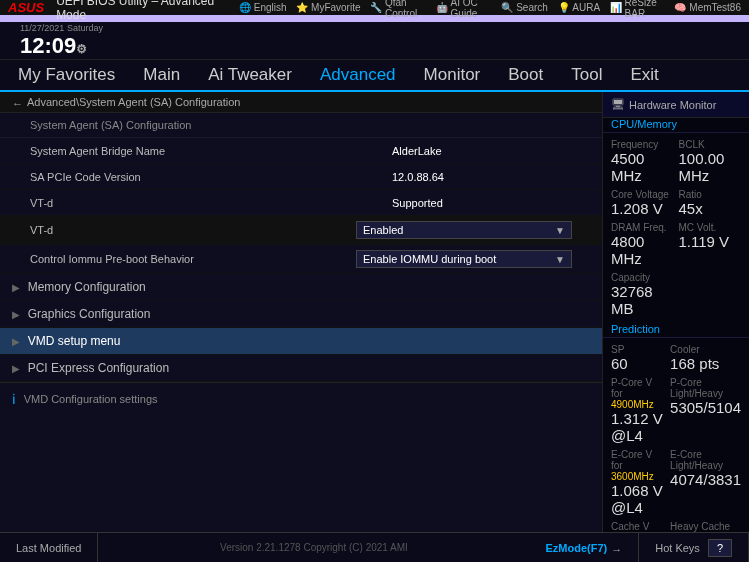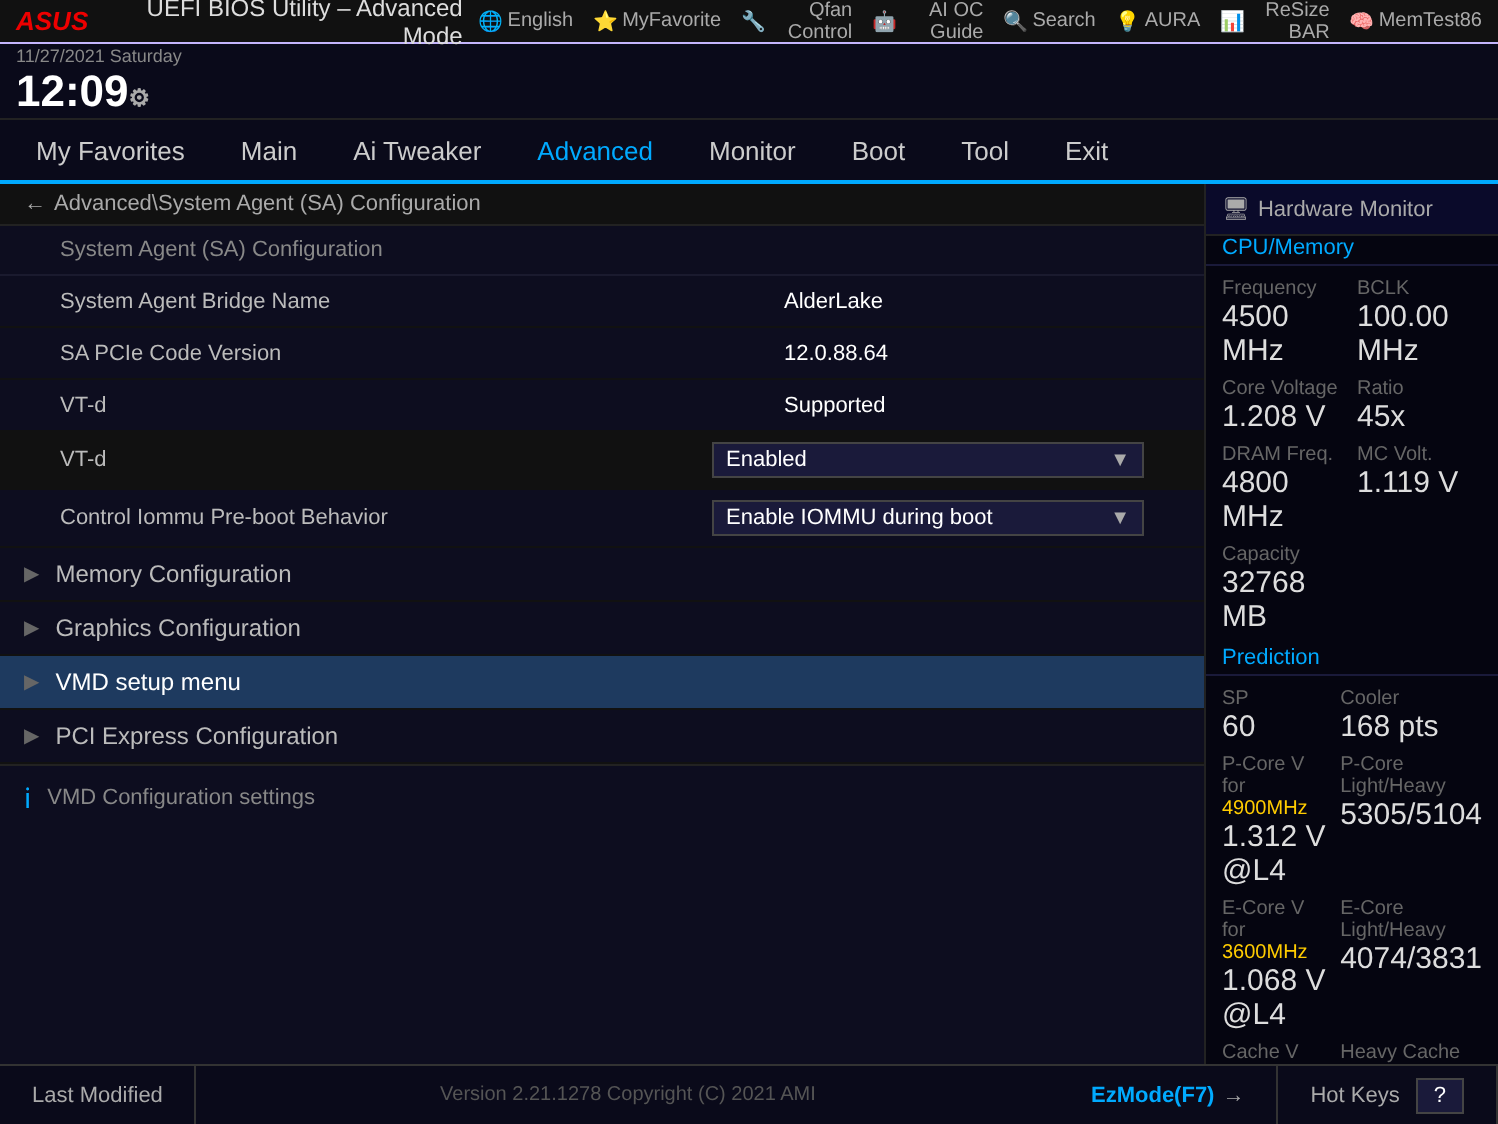--- a/index.html
+++ b/index.html
@@ -15,22 +15,21 @@
     }
 
     
     .top-bar {
       background: #111;
       height: 22px;
       display: flex;
       align-items: center;
       padding: 0 8px;
       gap: 8px;
-      border-bottom: 1px solid #c4b5fd;
-      text-align: right;
+      border-bottom: 7px solid #c4b5fd;
     }
     .asus-logo {
       color: #e00;
       font-weight: bold;
       font-size: 13px;
       font-style: italic;
       margin-right: 4px;
     }
     .top-title {
       color: #ddd;
@@ -50,21 +49,21 @@
       gap: 2px;
       cursor: pointer;
     }
 
     
     .datetime-bar {
       background: #0a0a1a;
       height: 38px;
       display: flex;
       align-items: center;
-      padding: 0 8px;
+      padding: 0 20px;
       border-bottom: 1px solid #222;
     }
     .datetime {
       display: flex;
       flex-direction: column;
       margin-right: 10px;
     }
     .datetime .date { font-size: 9px; color: #888; }
     .datetime .time { font-size: 22px; color: #fff; font-weight: bold; }
     .datetime .time .gear { font-size: 12px; color: #aaa; }
@@ -76,21 +75,21 @@
       display: flex;
       align-items: stretch;
       padding: 0 4px;
       border-bottom: 2px solid #00aaff;
     }
     .nav-item {
       padding: 0 14px;
       display: flex;
       align-items: center;
       color: #ccc;
-      font-size: 13px;
+      font-size: 17px;
       cursor: pointer;
       border-bottom: 2px solid transparent;
       margin-bottom: -2px;
     }
     .nav-item.active {
       color: #00aaff;
       border-bottom: 2px solid #00aaff;
     }
 
     

